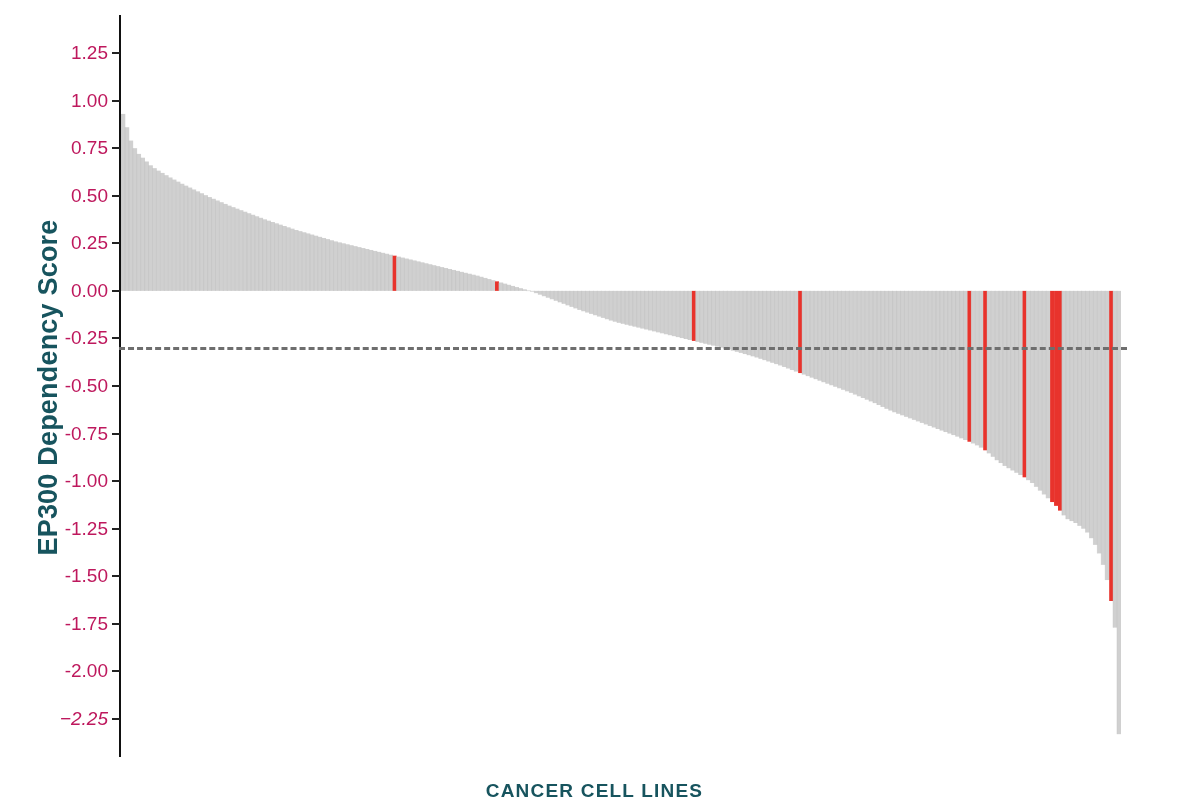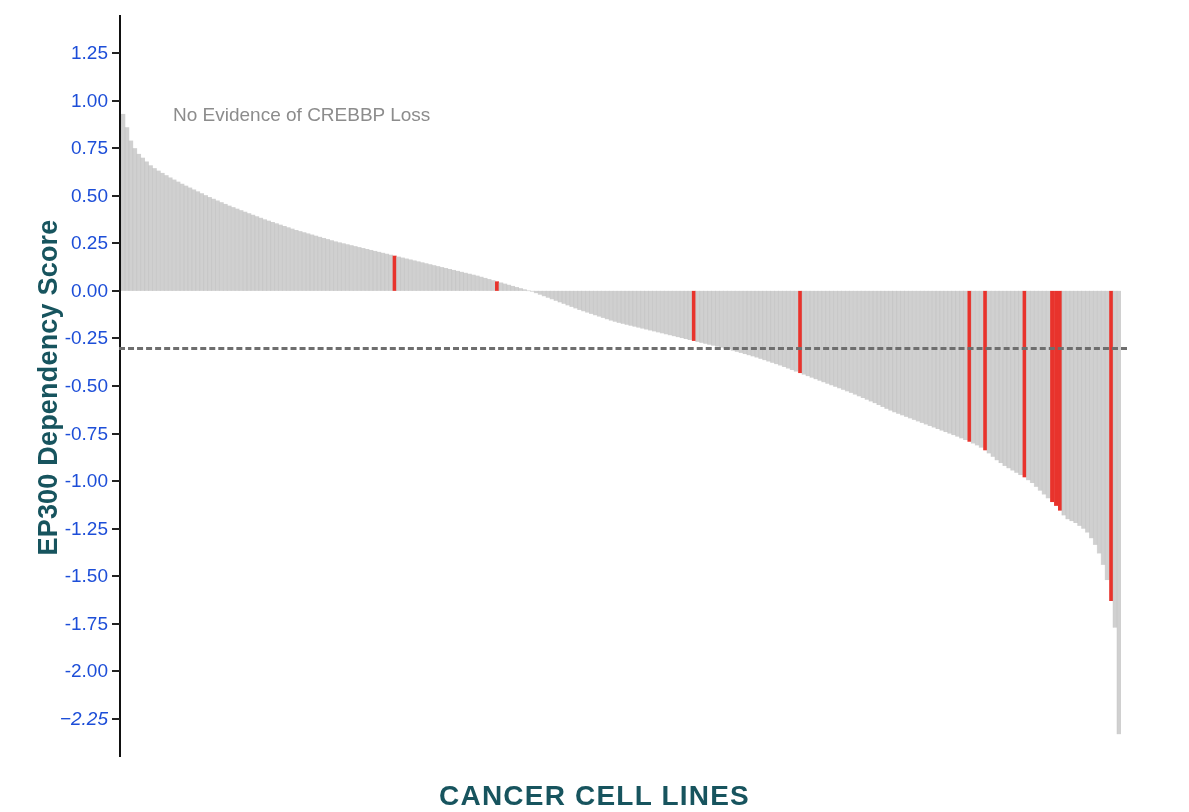--- a/index.html
+++ b/index.html
@@ -24,21 +24,21 @@
     color:#17545e;
     letter-spacing:.2px;
     white-space:nowrap;
   }
 
   
   #xlabel{
     position:absolute;
     left:0;top:780px;width:1189px;
     text-align:center;
-    font-size:28px;
+    font-size:19px;
     font-weight:bold;
     color:#17545e;
     letter-spacing:1.2px;
   }
 
   
   #yspine{
     position:absolute;
     left:119px;top:15px;
     width:2px;height:742px;
@@ -50,21 +50,21 @@
     position:absolute;
     left:112px;
     width:8px;height:2px;
     background:#222222;
   }
   .ticklabel{
     position:absolute;
     right:1081px;            
     text-align:right;
     font-size:19px;
-    color:#1d4ed8;
+    color:#be185d;
     white-space:nowrap;
     transform:translateY(-11px);
   }
 
   
   #plot{
     position:absolute;
     left:121px;top:15px;
     width:1000px;height:742px;
     overflow:visible;
@@ -638,16 +638,15 @@
           <line x1="992.13" y1="275.87" x2="992.13" y2="612.63" stroke="#bebebe" stroke-width="0.5"></line>
           <rect x="996.06" y="275.87" width="4.29" height="443.30" fill="#d0d0d0"></rect>
           <line x1="996.06" y1="275.87" x2="996.06" y2="719.17" stroke="#bebebe" stroke-width="0.5"></line>
         </svg>
       </div>
   </div>
 
   <div id="threshold" style="top: 346.949px; border-top-color: rgb(110, 110, 110);"></div>
 
   <div id="legend">
-    <div class="legend-row" id="legend-no">No Evidence of CREBBP Loss</div>
   </div>
 
 </div>
 
 </body></html>

